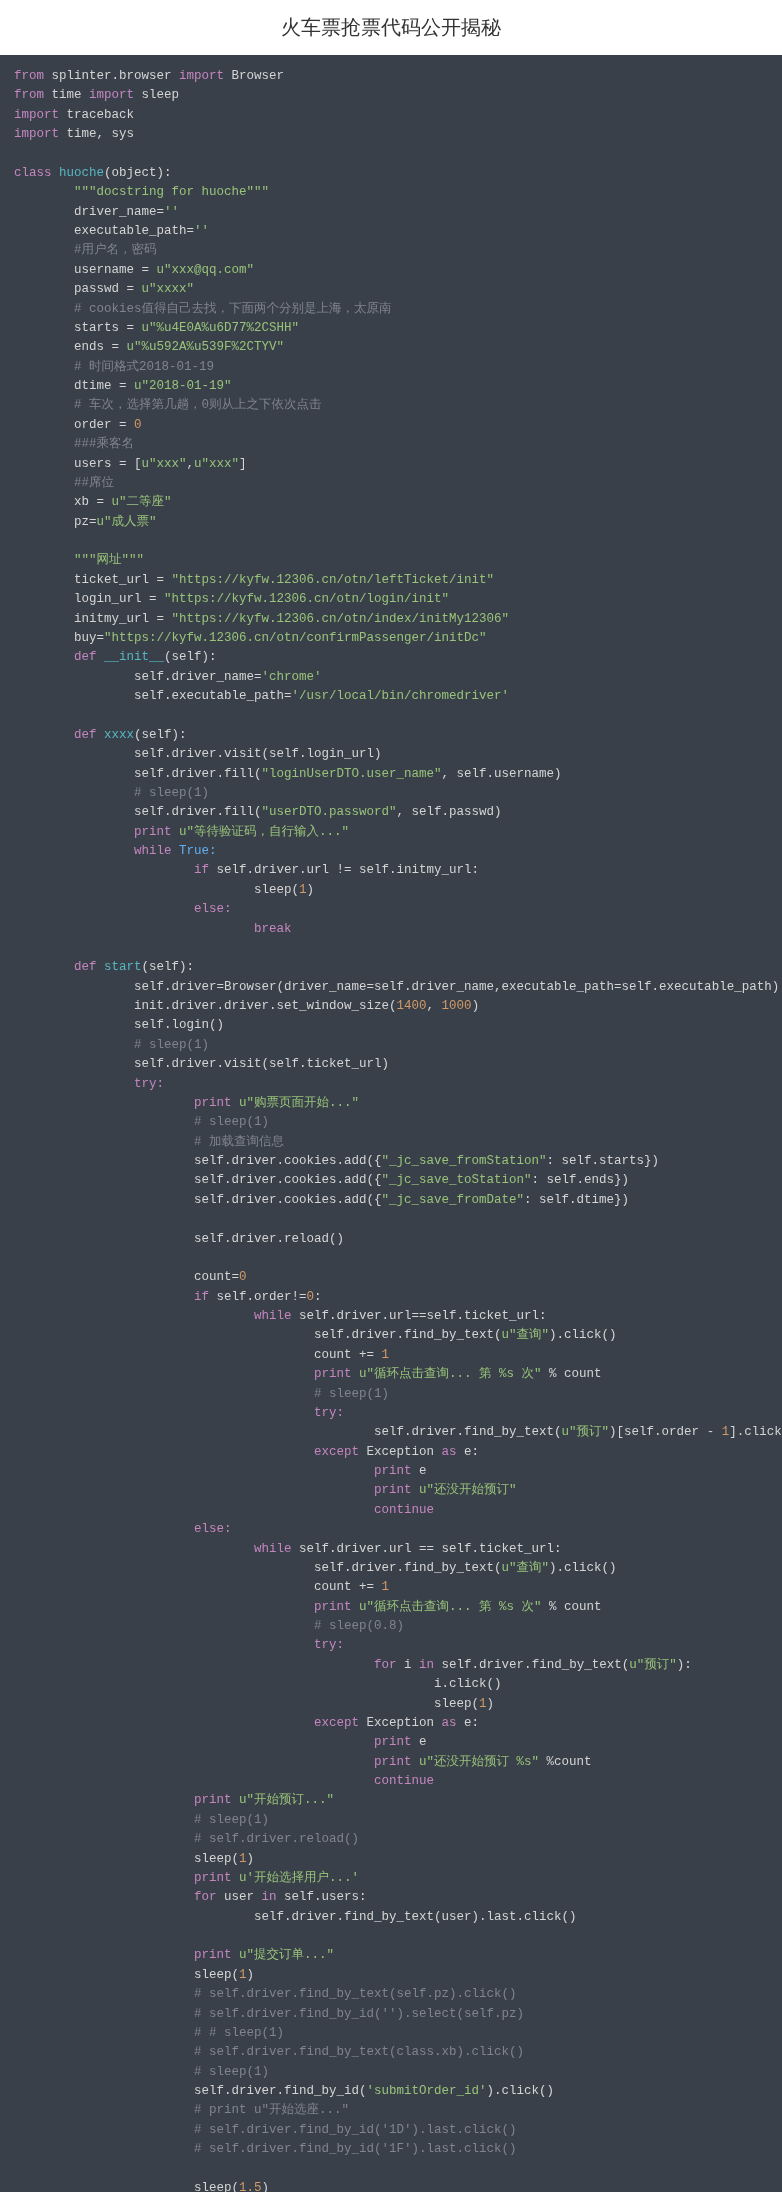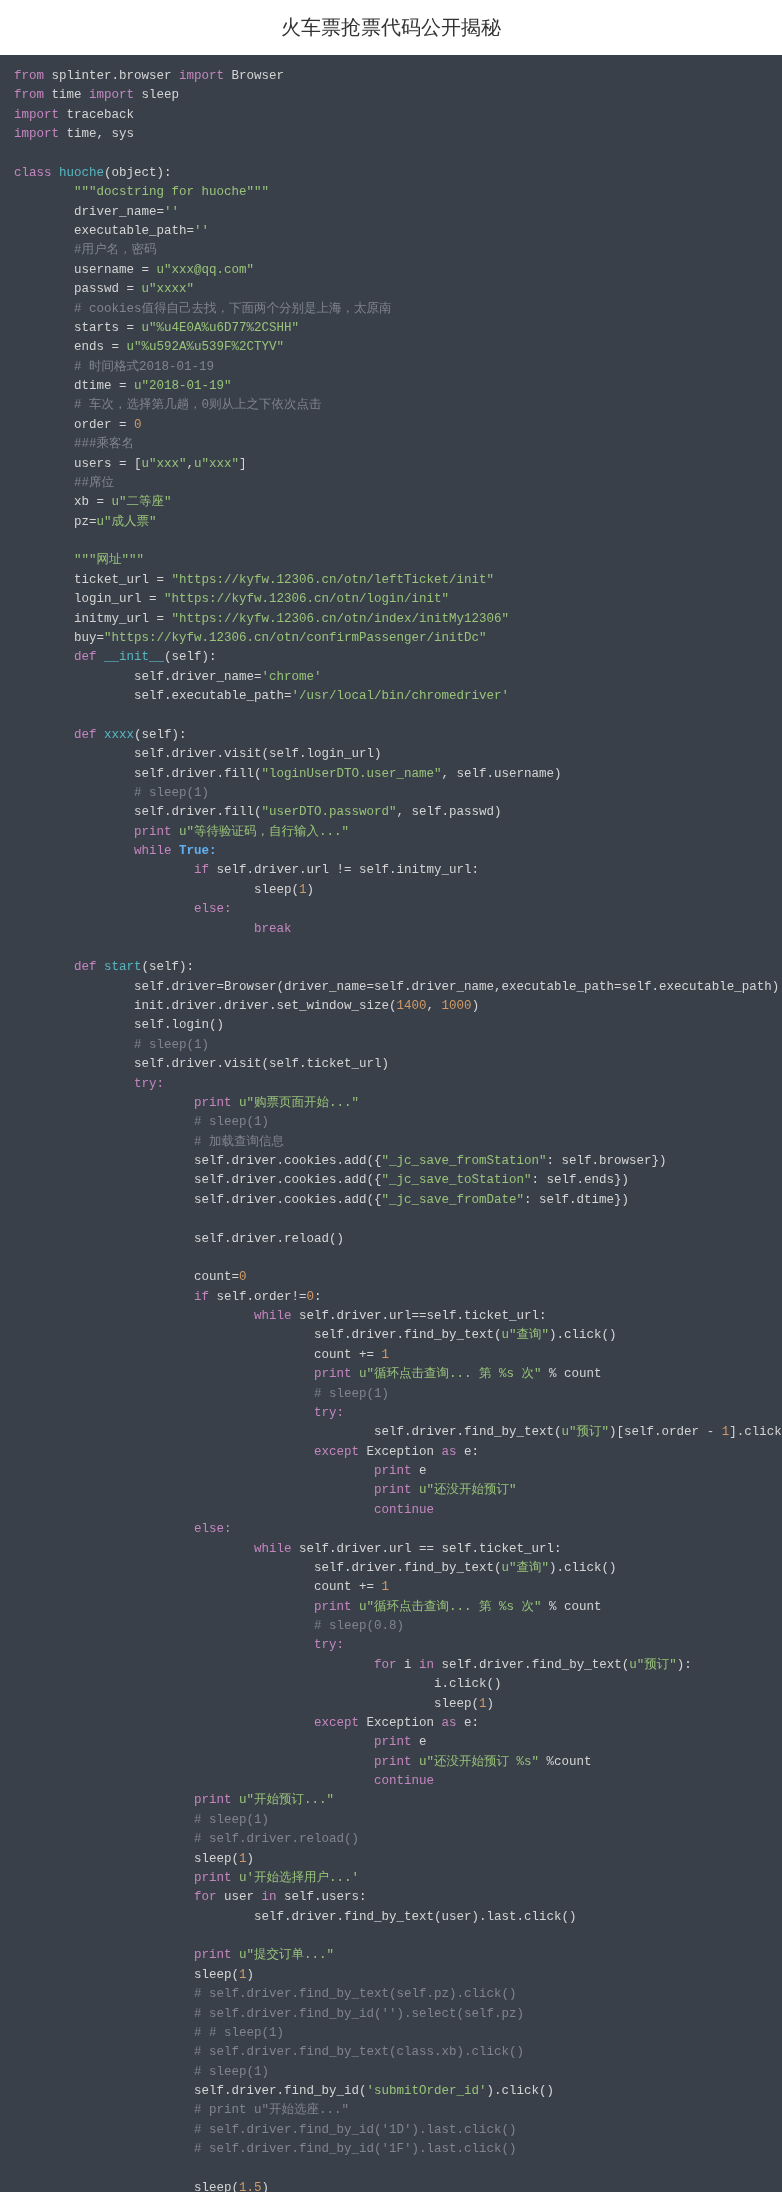--- a/index.html
+++ b/index.html
@@ -26,21 +26,21 @@
     white-space: pre;
     overflow: hidden;
     position: relative;
   }
   
   .kw   { color: #c586c0; text-align: center; }   
   .fn   { color: #56b6c2; margin-top: 28px; }   
   .str  { color: #98c379; }   
   .cmt  { color: #7f848e; text-align: center; }   
   .num  { color: #d19a66; }   
-  .sp   { color: #61afef; font-weight: bold; }
+  .sp   { color: #61afef; }
 </style>
 </head>
 <body>
 
 <div class="title-bar">火车票抢票代码公开揭秘</div>
 
 <div class="code-block"><span class="kw">from</span><span> splinter.browser </span><span class="kw">import</span><span> Browser</span>
 <span class="kw">from</span><span> time </span><span class="kw">import</span><span> sleep</span>
 <span class="kw">import</span><span> traceback</span>
 <span class="kw">import</span><span> time, sys</span>
@@ -89,21 +89,21 @@
         <span class="kw">def</span><span class="fn"> start</span><span>(self):</span>
                 <span>self.driver=Browser(driver_name=self.driver_name,executable_path=self.executable_path)</span>
                 <span>init.driver.driver.set_window_size(</span><span class="num">1400</span><span>, </span><span class="num">1000</span><span>)</span>
                 <span>self.login()</span>
                 <span class="cmt"># sleep(1)</span>
                 <span>self.driver.visit(self.ticket_url)</span>
                 <span class="kw">try:</span>
                         <span class="kw">print</span><span class="str"> u"购票页面开始..."</span>
                         <span class="cmt"># sleep(1)</span>
                         <span class="cmt"># 加载查询信息</span>
-                        <span>self.driver.cookies.add({</span><span class="str">"_jc_save_fromStation"</span><span>: self.browser})</span>
+                        <span>self.driver.cookies.add({</span><span class="str">"_jc_save_fromStation"</span><span>: self.starts})</span>
                         <span>self.driver.cookies.add({</span><span class="str">"_jc_save_toStation"</span><span>: self.ends})</span>
                         <span>self.driver.cookies.add({</span><span class="str">"_jc_save_fromDate"</span><span>: self.dtime})</span>
 
                         <span>self.driver.reload()</span>
 
                         <span>count=</span><span class="num">0</span>
                         <span class="kw">if</span><span> self.order!=</span><span class="num">0</span><span>:</span>
                                 <span class="kw">while</span><span> self.driver.url==self.ticket_url:</span>
                                         <span>self.driver.find_by_text(</span><span class="str">u"查询"</span><span>).click()</span>
                                         <span>count += </span><span class="num">1</span>

